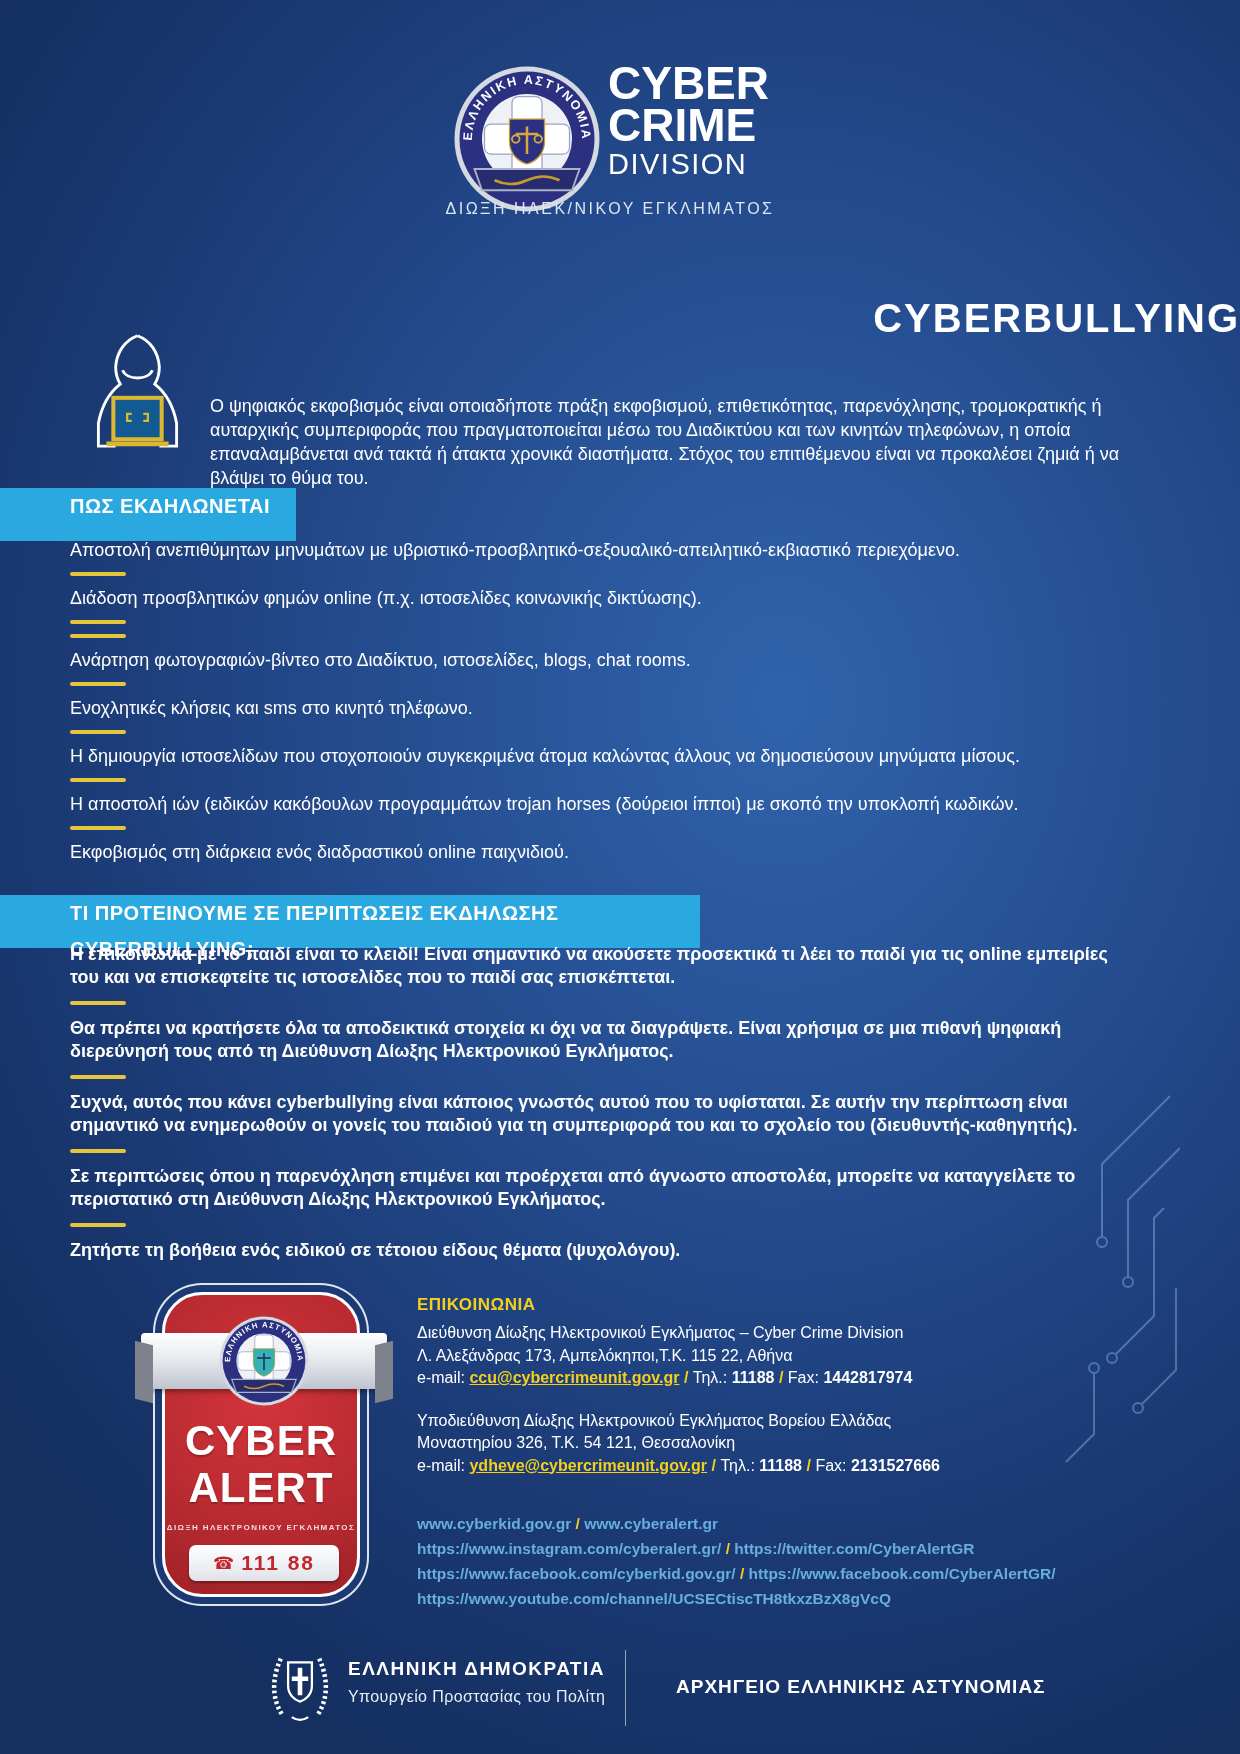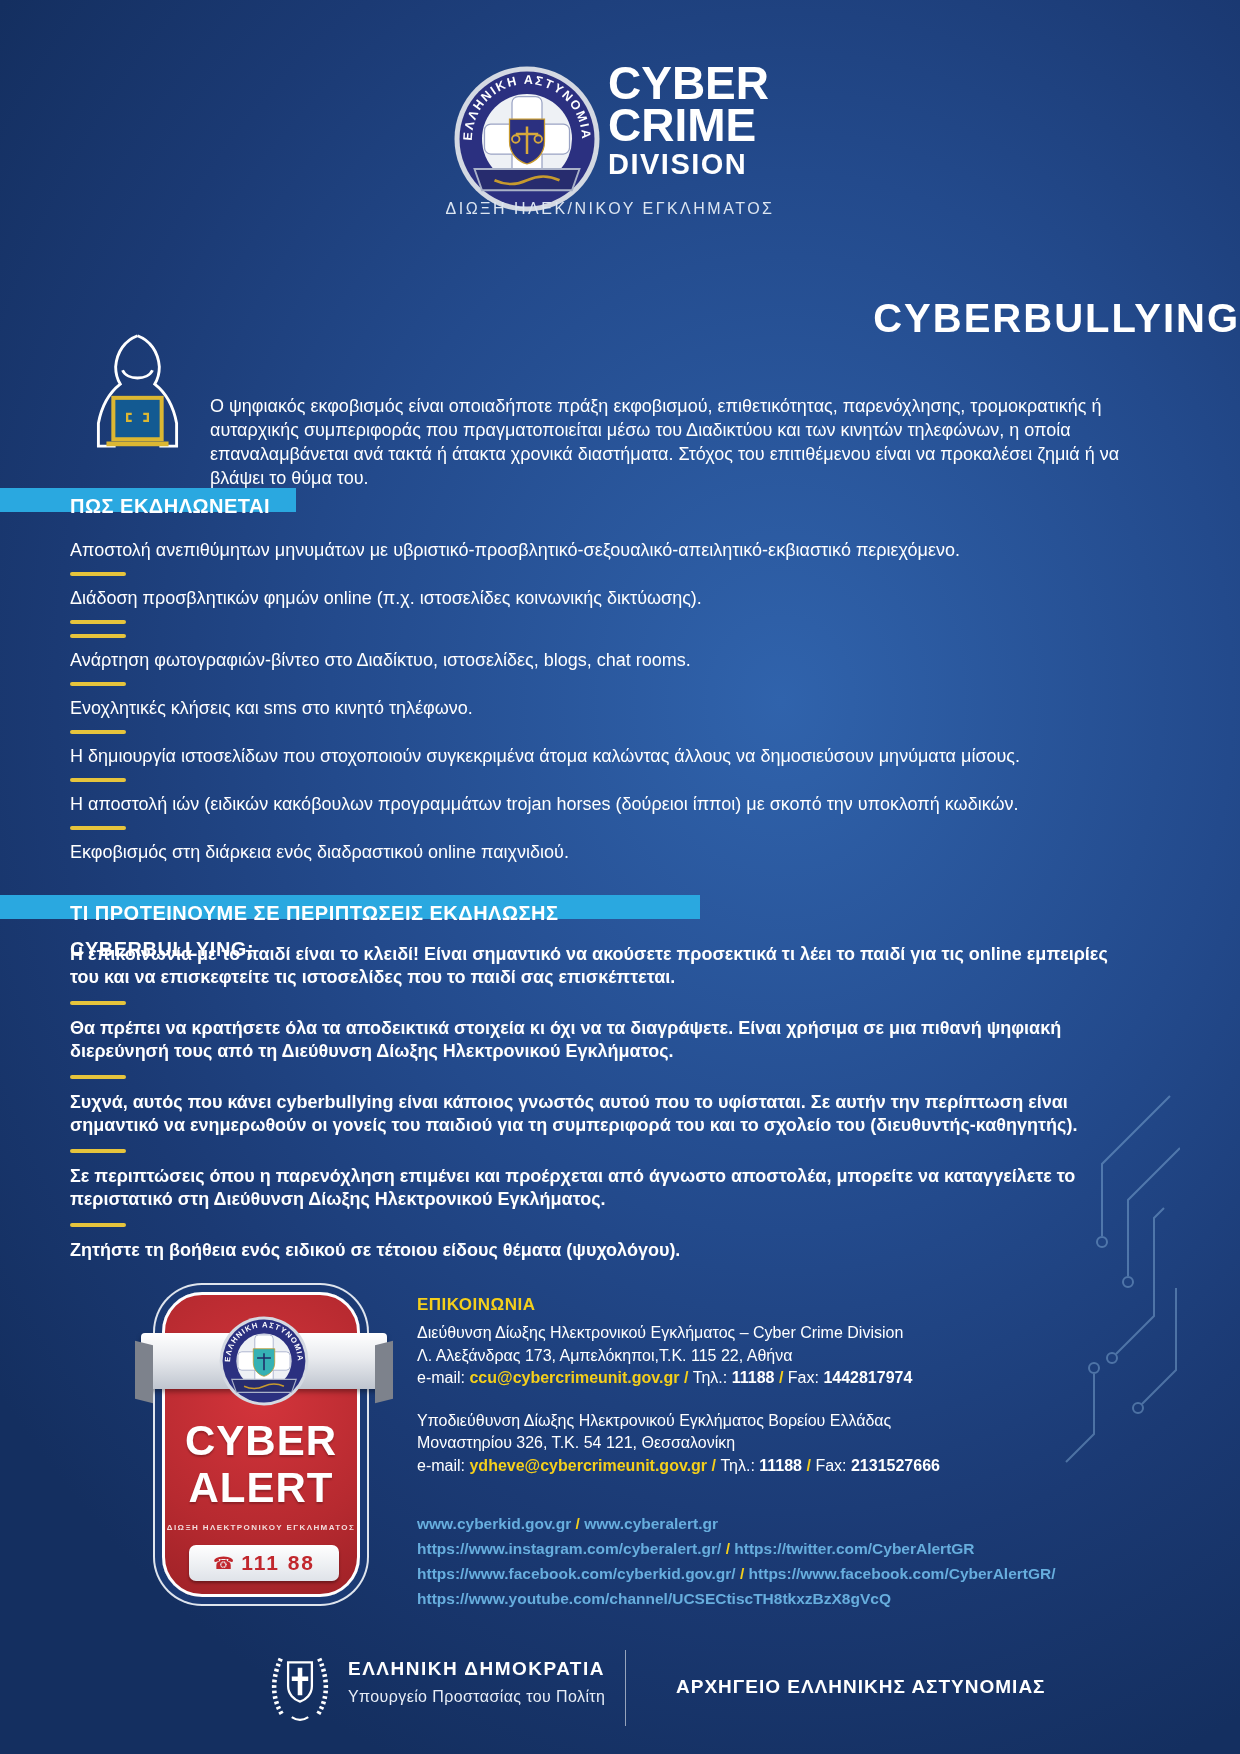--- a/index.html
+++ b/index.html
@@ -11,31 +11,31 @@
   body{font-family:"Liberation Sans","DejaVu Sans",sans-serif;}
   .poster{
     position:relative; width:1240px; height:1754px; overflow:hidden; color:#fff;
     background:
       radial-gradient(ellipse 980px 1150px at 63% 40%, var(--bg-light) 0%, var(--bg-mid) 46%, #1b3a74 74%, var(--bg-dark) 100%);
   }
   
   .logo-emblem{position:absolute; left:452px; top:64px; width:150px; height:150px;}
   .logo-text{position:absolute; left:608px; top:62px; line-height:1;}
   .lt-big{font-size:46px; font-weight:bold; letter-spacing:0px; line-height:42px;}
-  .lt-small{font-size:29px; font-weight:bold; letter-spacing:1.5px; margin-top:4px;}
+  .lt-small{font-size:29px; font-weight:normal; letter-spacing:1.5px; margin-top:4px;}
   .logo-subtitle{position:absolute; left:430px; top:200px; width:360px; text-align:center;
     font-size:16px; letter-spacing:2.5px; color:#dde6f2; font-weight:normal;}
   
   .page-title{position:absolute; left:0; top:296px; width:100%; text-align:right;
     font-size:40px; font-weight:bold; letter-spacing:2px;}
   
   .hacker-icon{position:absolute; left:80px; top:330px; width:115px; height:138px;}
   .intro{position:absolute; left:210px; top:394px; width:922px; font-size:18px; line-height:24px;}
   
-  .bar{position:absolute; left:0; height:24px; background:var(--section-bar);
+  .bar{position:absolute; left:0; height:53px; background:var(--section-bar);
     font-size:20px; font-weight:bold; line-height:36px; padding-left:70px; letter-spacing:0.5px;}
   .bar-how{top:488px; width:296px;}
   .bar-advice{top:895px; width:700px;}
   
   .list{position:absolute; left:70px; width:1068px;}
   .list-how{top:538px;}
   .list-advice{top:943px;}
   .li{font-size:18px; line-height:24px;}
   .lp{font-size:18px; line-height:23px;font-weight:bold;}
   .ydiv{width:56px; height:4px; border-radius:2px; background:var(--accent-yellow); margin:10px 0;}
@@ -61,21 +61,21 @@
   .phone-pill{position:absolute; left:24px; top:250px; width:150px; height:36px; border-radius:7px;
     background:linear-gradient(180deg,#ffffff,#dfe3e9); color:var(--alert-red);
     display:flex; align-items:center; justify-content:center; gap:7px;
     font-weight:bold; font-size:21px; letter-spacing:2px; box-shadow:0 2px 3px rgba(0,0,0,.35);}
   .ph-ico{font-size:17px; letter-spacing:0;}
   
   .contact{position:absolute; left:417px; top:1295px; width:660px; white-space:nowrap;}
   .c-head{color:var(--bright-yellow); font-weight:bold; font-size:17px; letter-spacing:0.5px; margin-bottom:7px;}
   .oline{font-size:16px; line-height:22.5px;}
   .office2{margin-top:20px;}
-  .em{color:var(--bright-yellow); font-weight:bold;}
+  .em{color:var(--bright-yellow); font-weight:bold;text-decoration:underline;}
   .slash{color:var(--bright-yellow); font-weight:bold;}
   .bold{font-weight:bold;}
   .links{margin-top:34px;}
   .links div{font-size:15.5px; font-weight:bold; line-height:25px; color:var(--link-blue);}
   
   .circuit{position:absolute; right:60px; top:1090px; opacity:0.38;}
   
   .footer-emblem{position:absolute; left:268px; top:1648px; width:64px; height:78px;}
   .f-republic{position:absolute; left:348px; top:1658px; font-size:19px; font-weight:bold; letter-spacing:1.5px;}
   .f-ministry{position:absolute; left:348px; top:1688px; font-size:16px; letter-spacing:0.4px; color:#e8eef7;}

